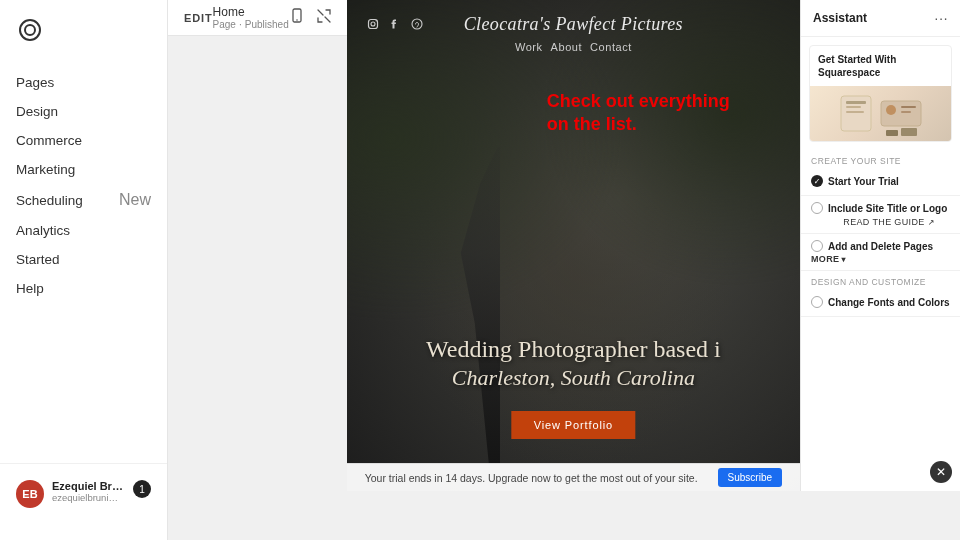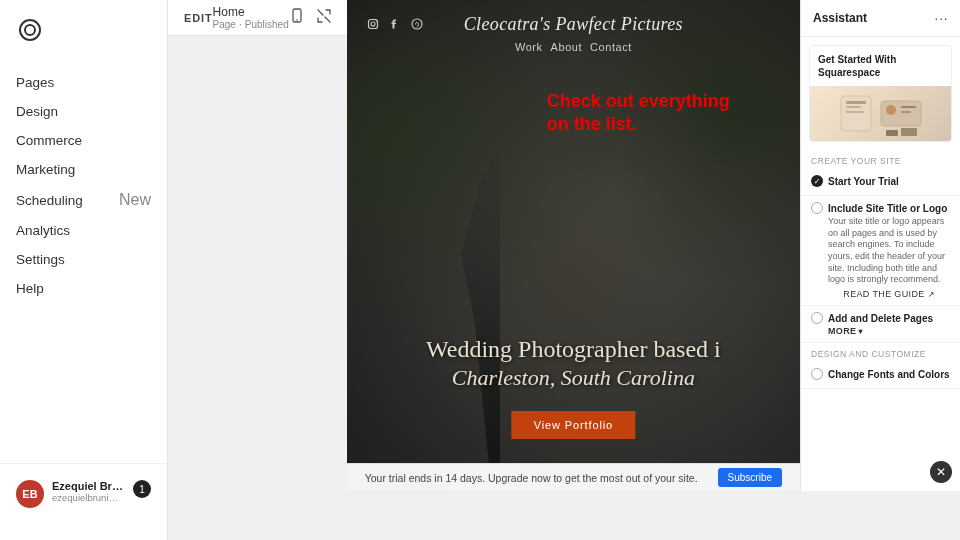--- a/index.html
+++ b/index.html
@@ -343,21 +343,20 @@
       gap: 3px;
       cursor: pointer;
       justify-content: center;
     }
     .assistant-item-more {
       font-size: 9px;
       color: #333;
       font-weight: 600;
       letter-spacing: 0.04em;
       text-transform: uppercase;
-      margin-left: 17px;
       margin-top: 2px;
       display: flex;
       align-items: center;
       gap: 2px;
       cursor: pointer;
     }
 
     .assistant-close {
       position: absolute;
       bottom: 8px;
@@ -399,21 +398,21 @@
       <span>Marketing</span>
     </div>
     <div class="nav-item">
       <span>Scheduling</span>
       <span class="nav-badge">New</span>
     </div>
     <div class="nav-item">
       <span>Analytics</span>
     </div>
     <div class="nav-item">
-      <span>Settings</span>
+      <span>Started</span>
     </div>
     <div class="nav-item">
       <span>Help</span>
     </div>
   </nav>
 
   <div class="sidebar-bottom">
     <div class="avatar">
       <span>EB</span>
     </div>
@@ -562,21 +561,20 @@
           </div>
           <span class="assistant-item-title">Start Your Trial</span>
         </div>
       </div>
 
       <div class="assistant-item">
         <div class="assistant-item-header">
           <div style="width:12px;height:12px;border-radius:50%;border:1.5px solid #aaa;flex-shrink:0;"></div>
           <span class="assistant-item-title">Include Site Title or Logo</span>
         </div>
-        <div class="assistant-item-desc">Your site title or logo appears on all pages and is used by search engines. To include yours, edit the header of your site. Including both title and logo is strongly recommend.</div>
         <div class="assistant-item-link">
           <span>READ THE GUIDE</span>
           <span style="font-size:8px;">↗</span>
         </div>
       </div>
 
       <div class="assistant-item">
         <div class="assistant-item-header">
           <div style="width:12px;height:12px;border-radius:50%;border:1.5px solid #aaa;flex-shrink:0;"></div>
           <span class="assistant-item-title">Add and Delete Pages</span>

